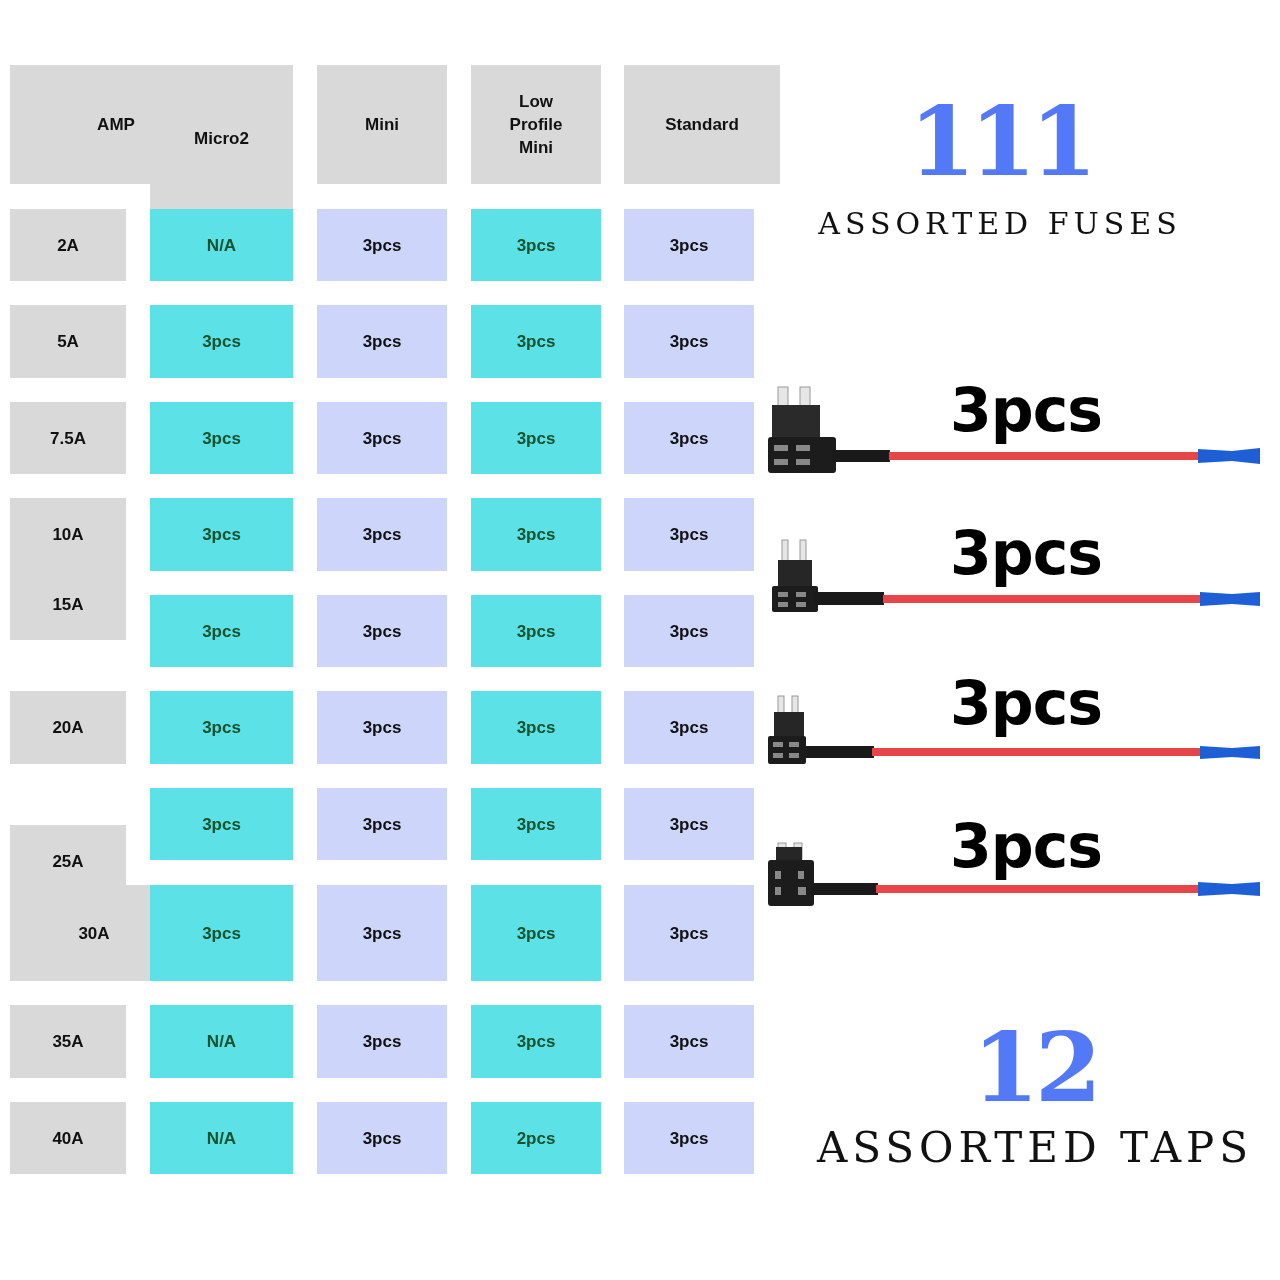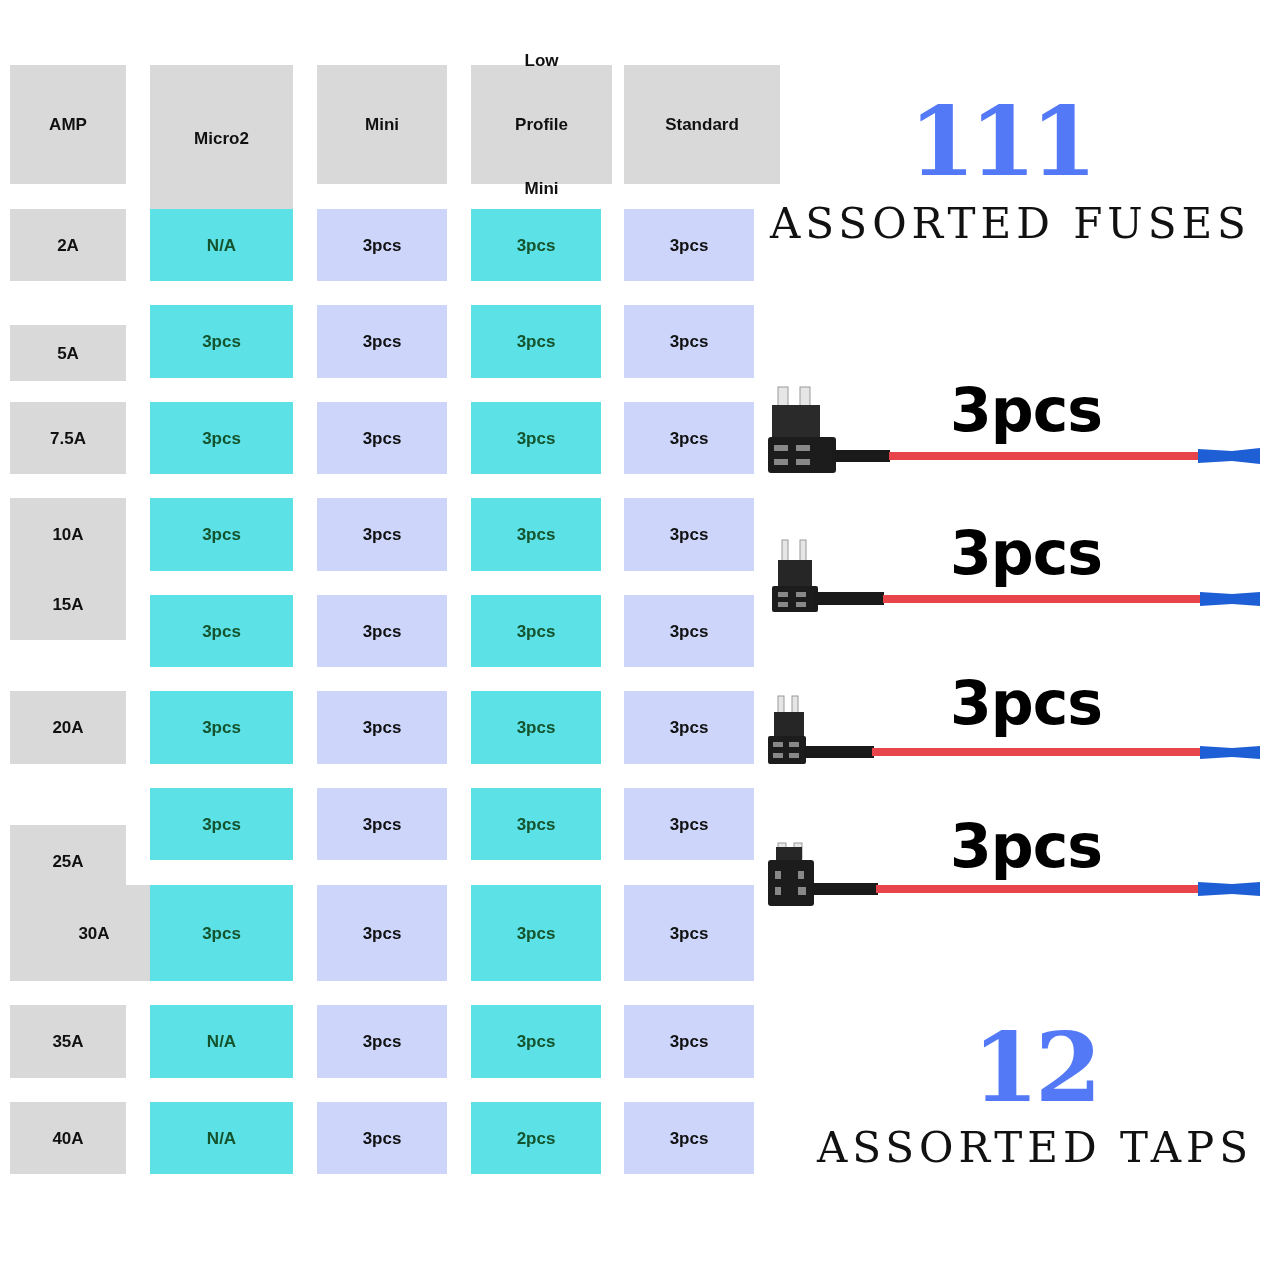--- a/index.html
+++ b/index.html
@@ -15,40 +15,40 @@
                color: #5479f7; text-align: center; }
     .caption { position: absolute; font-family: "DejaVu Serif", serif; color: #111;
                letter-spacing: 5px; text-align: center; white-space: nowrap; }
     .tap-row { position: absolute; left: 762px; width: 510px; }
     .tap-label { position: absolute; font-family: "DejaVu Sans", sans-serif; font-weight: bold;
                  font-size: 60px; color: #000; white-space: nowrap; letter-spacing: -1px; }
   </style>
 </head>
 <body>
 
-<div class="cell hdr" style="left:10px;top:65px;width:116px;height:119px;">AMP</div>
+<div class="cell hdr" style="left:10px;top:65px;width:116px;height:119px;padding-left:48px;">AMP</div>
 <div class="cell hdr" style="left:150px;top:65px;width:143px;height:146px;">Micro2</div>
 <div class="cell hdr" style="left:317px;top:65px;width:130px;height:119px;">Mini</div>
-<div class="cell hdr" style="left:471px;top:65px;width:141px;height:119px;flex-direction:column;gap:41px;">
+<div class="cell hdr" style="left:471px;top:65px;width:130px;height:119px;flex-direction:column;">
   <span>Low</span>
   <span>Profile</span>
   <span>Mini</span>
 </div>
 <div class="cell hdr" style="left:624px;top:65px;width:156px;height:119px;">Standard</div>
 
 <div>
   <div class="cell amp" style="left:10px;top:209px;width:116px;height:72px;">2A</div>
   <div class="cell teal" style="left:150px;top:209px;width:143px;height:72px;">N/A</div>
   <div class="cell lav" style="left:317px;top:209px;width:130px;height:72px;">3pcs</div>
   <div class="cell teal" style="left:471px;top:209px;width:130px;height:72px;">3pcs</div>
   <div class="cell lav" style="left:624px;top:209px;width:130px;height:72px;">3pcs</div>
 </div>
 
 <div>
-  <div class="cell amp" style="left:10px;top:305px;width:116px;height:56px;margin-top:20px;">5A</div>
+  <div class="cell amp" style="left:10px;top:305px;width:116px;height:73px;">5A</div>
   <div class="cell teal" style="left:150px;top:305px;width:143px;height:73px;">3pcs</div>
   <div class="cell lav" style="left:317px;top:305px;width:130px;height:73px;">3pcs</div>
   <div class="cell teal" style="left:471px;top:305px;width:130px;height:73px;">3pcs</div>
   <div class="cell lav" style="left:624px;top:305px;width:130px;height:73px;">3pcs</div>
 </div>
 
 <div>
   <div class="cell amp" style="left:10px;top:402px;width:116px;height:72px;">7.5A</div>
   <div class="cell teal" style="left:150px;top:402px;width:143px;height:72px;">3pcs</div>
   <div class="cell lav" style="left:317px;top:402px;width:130px;height:72px;">3pcs</div>
@@ -106,21 +106,21 @@
 
 <div>
   <div class="cell amp" style="left:10px;top:1102px;width:116px;height:72px;">40A</div>
   <div class="cell teal" style="left:150px;top:1102px;width:143px;height:72px;">N/A</div>
   <div class="cell lav" style="left:317px;top:1102px;width:130px;height:72px;">3pcs</div>
   <div class="cell teal" style="left:471px;top:1102px;width:130px;height:72px;">2pcs</div>
   <div class="cell lav" style="left:624px;top:1102px;width:130px;height:72px;">3pcs</div>
 </div>
 
 <div class="big-num" style="left:900px;top:92px;width:200px;font-size:96px;line-height:100px;letter-spacing:-6px;">111</div>
-<div class="caption" style="left:770px;top:200px;width:460px;font-size:42px;line-height:48px;">ASSORTED FUSES</div>
+<div class="caption" style="left:770px;top:200px;width:460px;font-size:30px;line-height:48px;">ASSORTED FUSES</div>
 
 <div class="tap-row" style="top:375px;height:105px;">
   <svg width="510" height="105" viewBox="0 0 510 105" style="position:absolute;left:0;top:0;">
     <rect x="16" y="12" width="10" height="20" fill="#e6e6e6" stroke="#999" stroke-width="1"></rect>
     <rect x="38" y="12" width="10" height="20" fill="#e6e6e6" stroke="#999" stroke-width="1"></rect>
     <rect x="10" y="30" width="48" height="35" fill="#2a2a2a"></rect>
     <rect x="6" y="62" width="68" height="36" rx="3" fill="#1c1c1c"></rect>
     <rect x="12" y="70" width="14" height="6" fill="#888"></rect>
     <rect x="34" y="70" width="14" height="6" fill="#888"></rect>
     <rect x="12" y="84" width="14" height="6" fill="#888"></rect>

